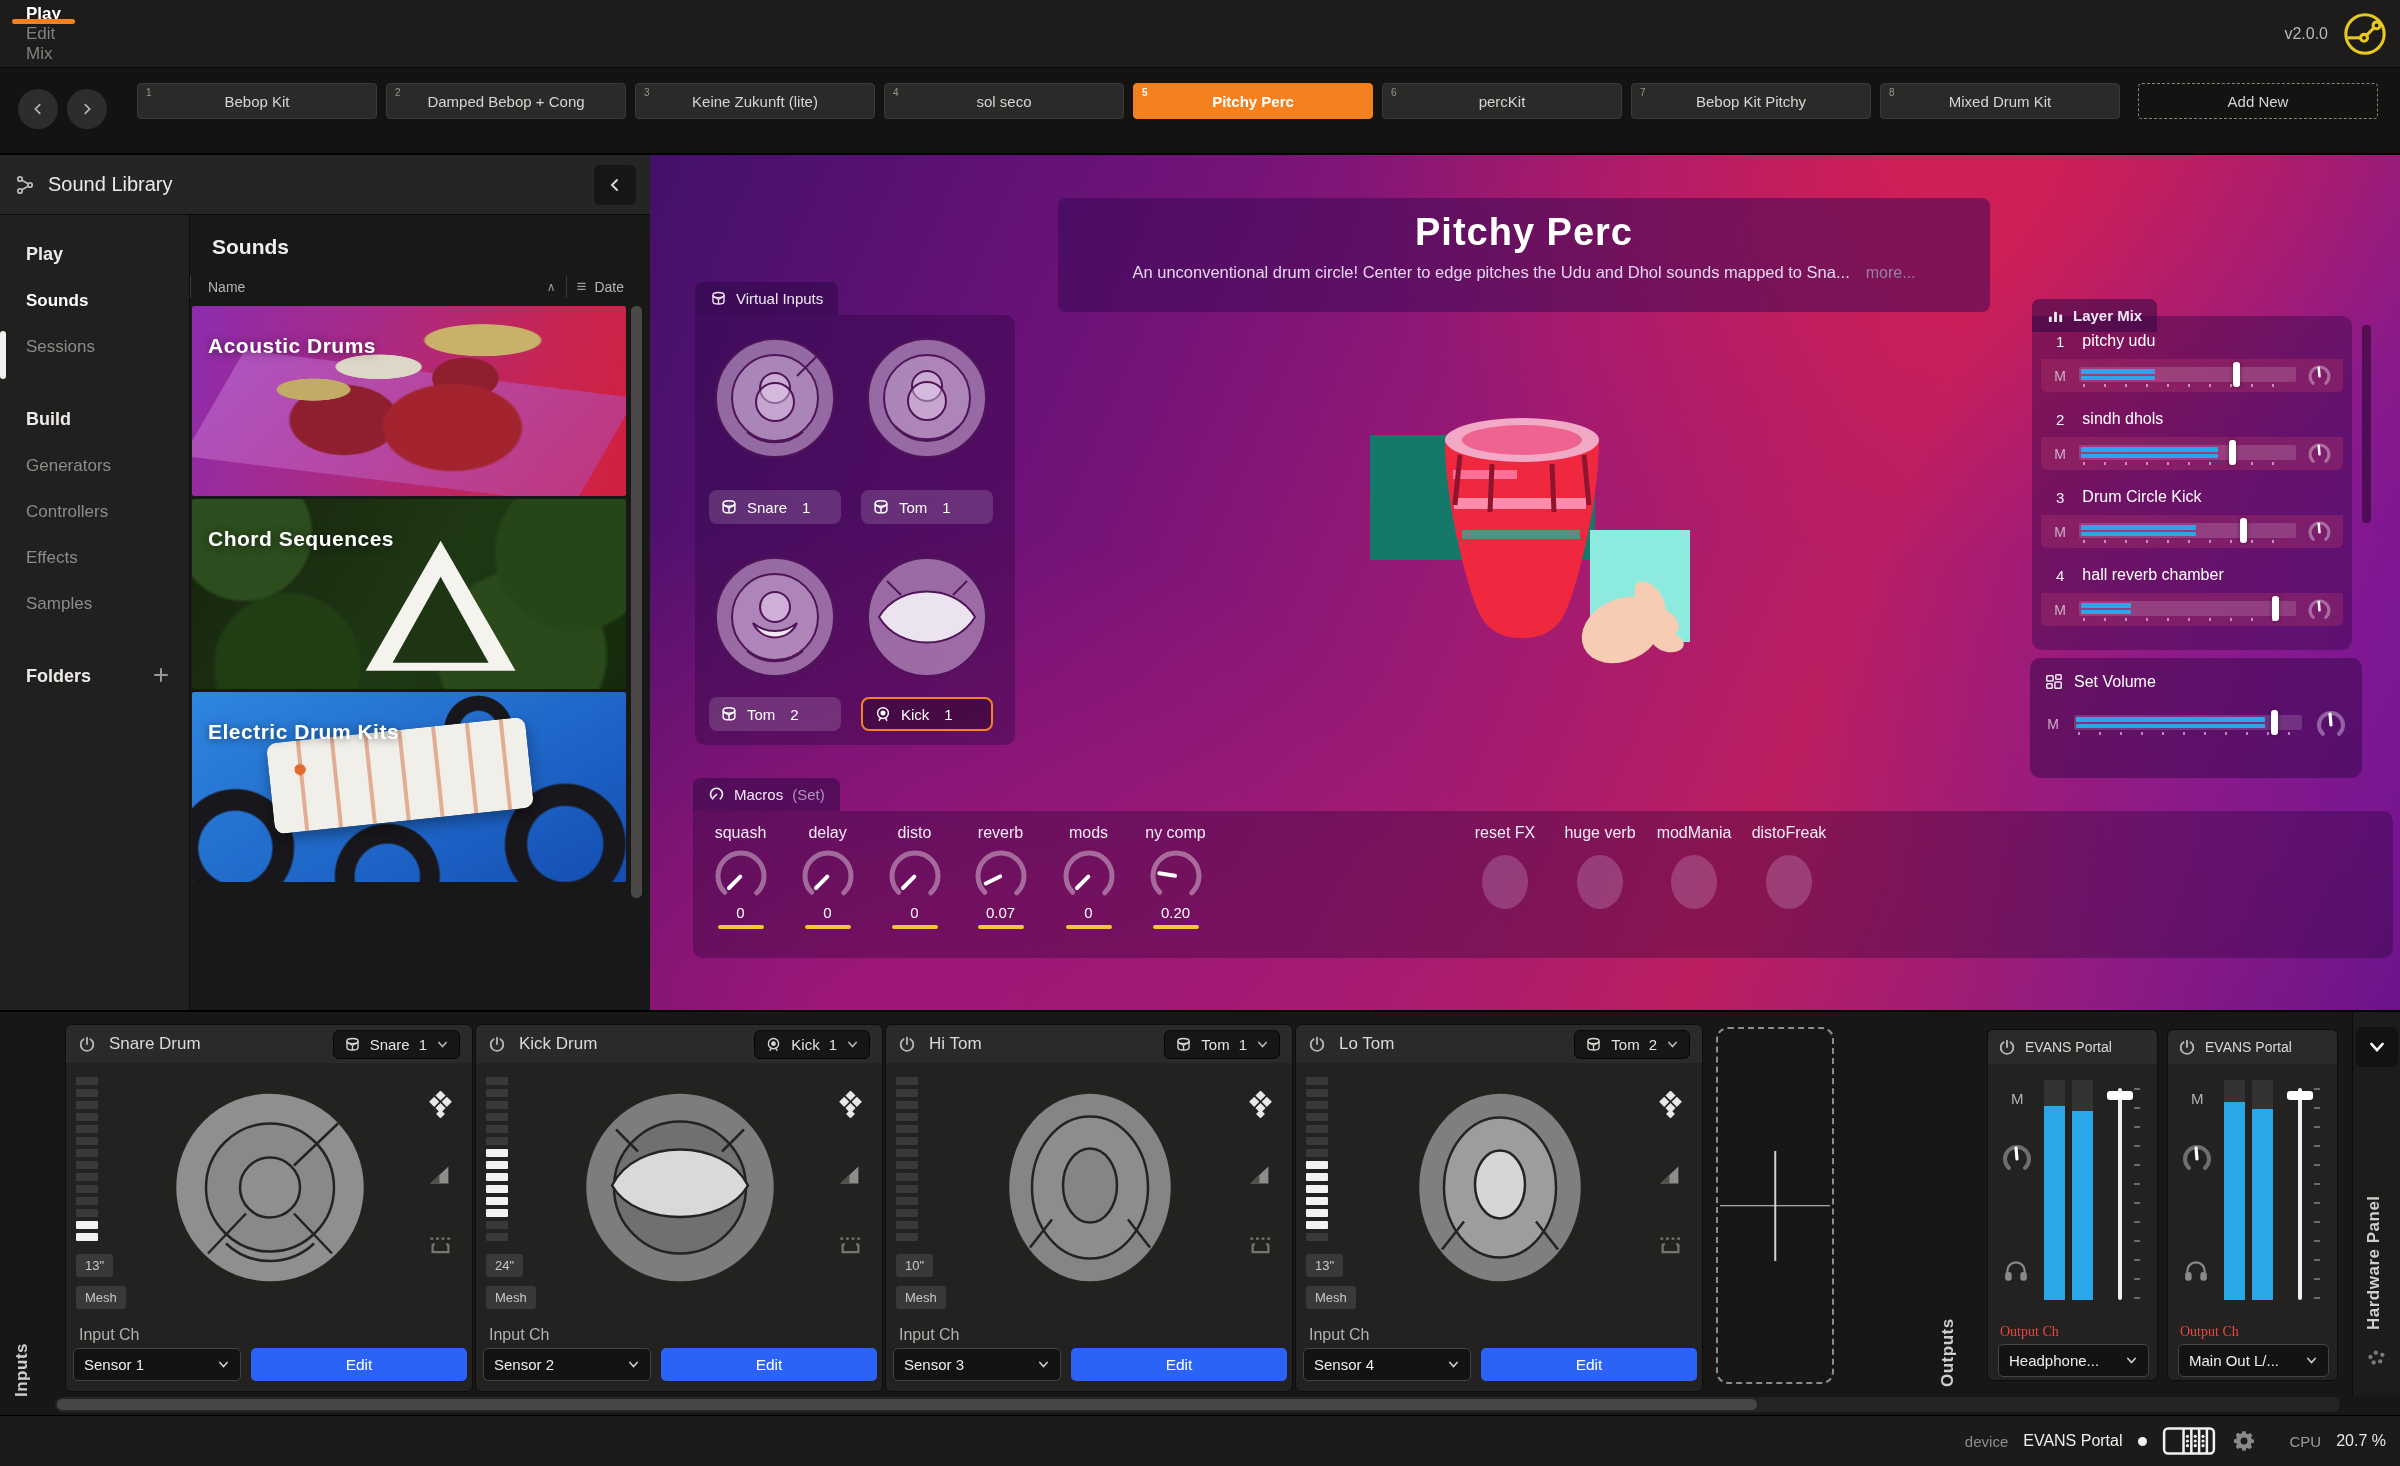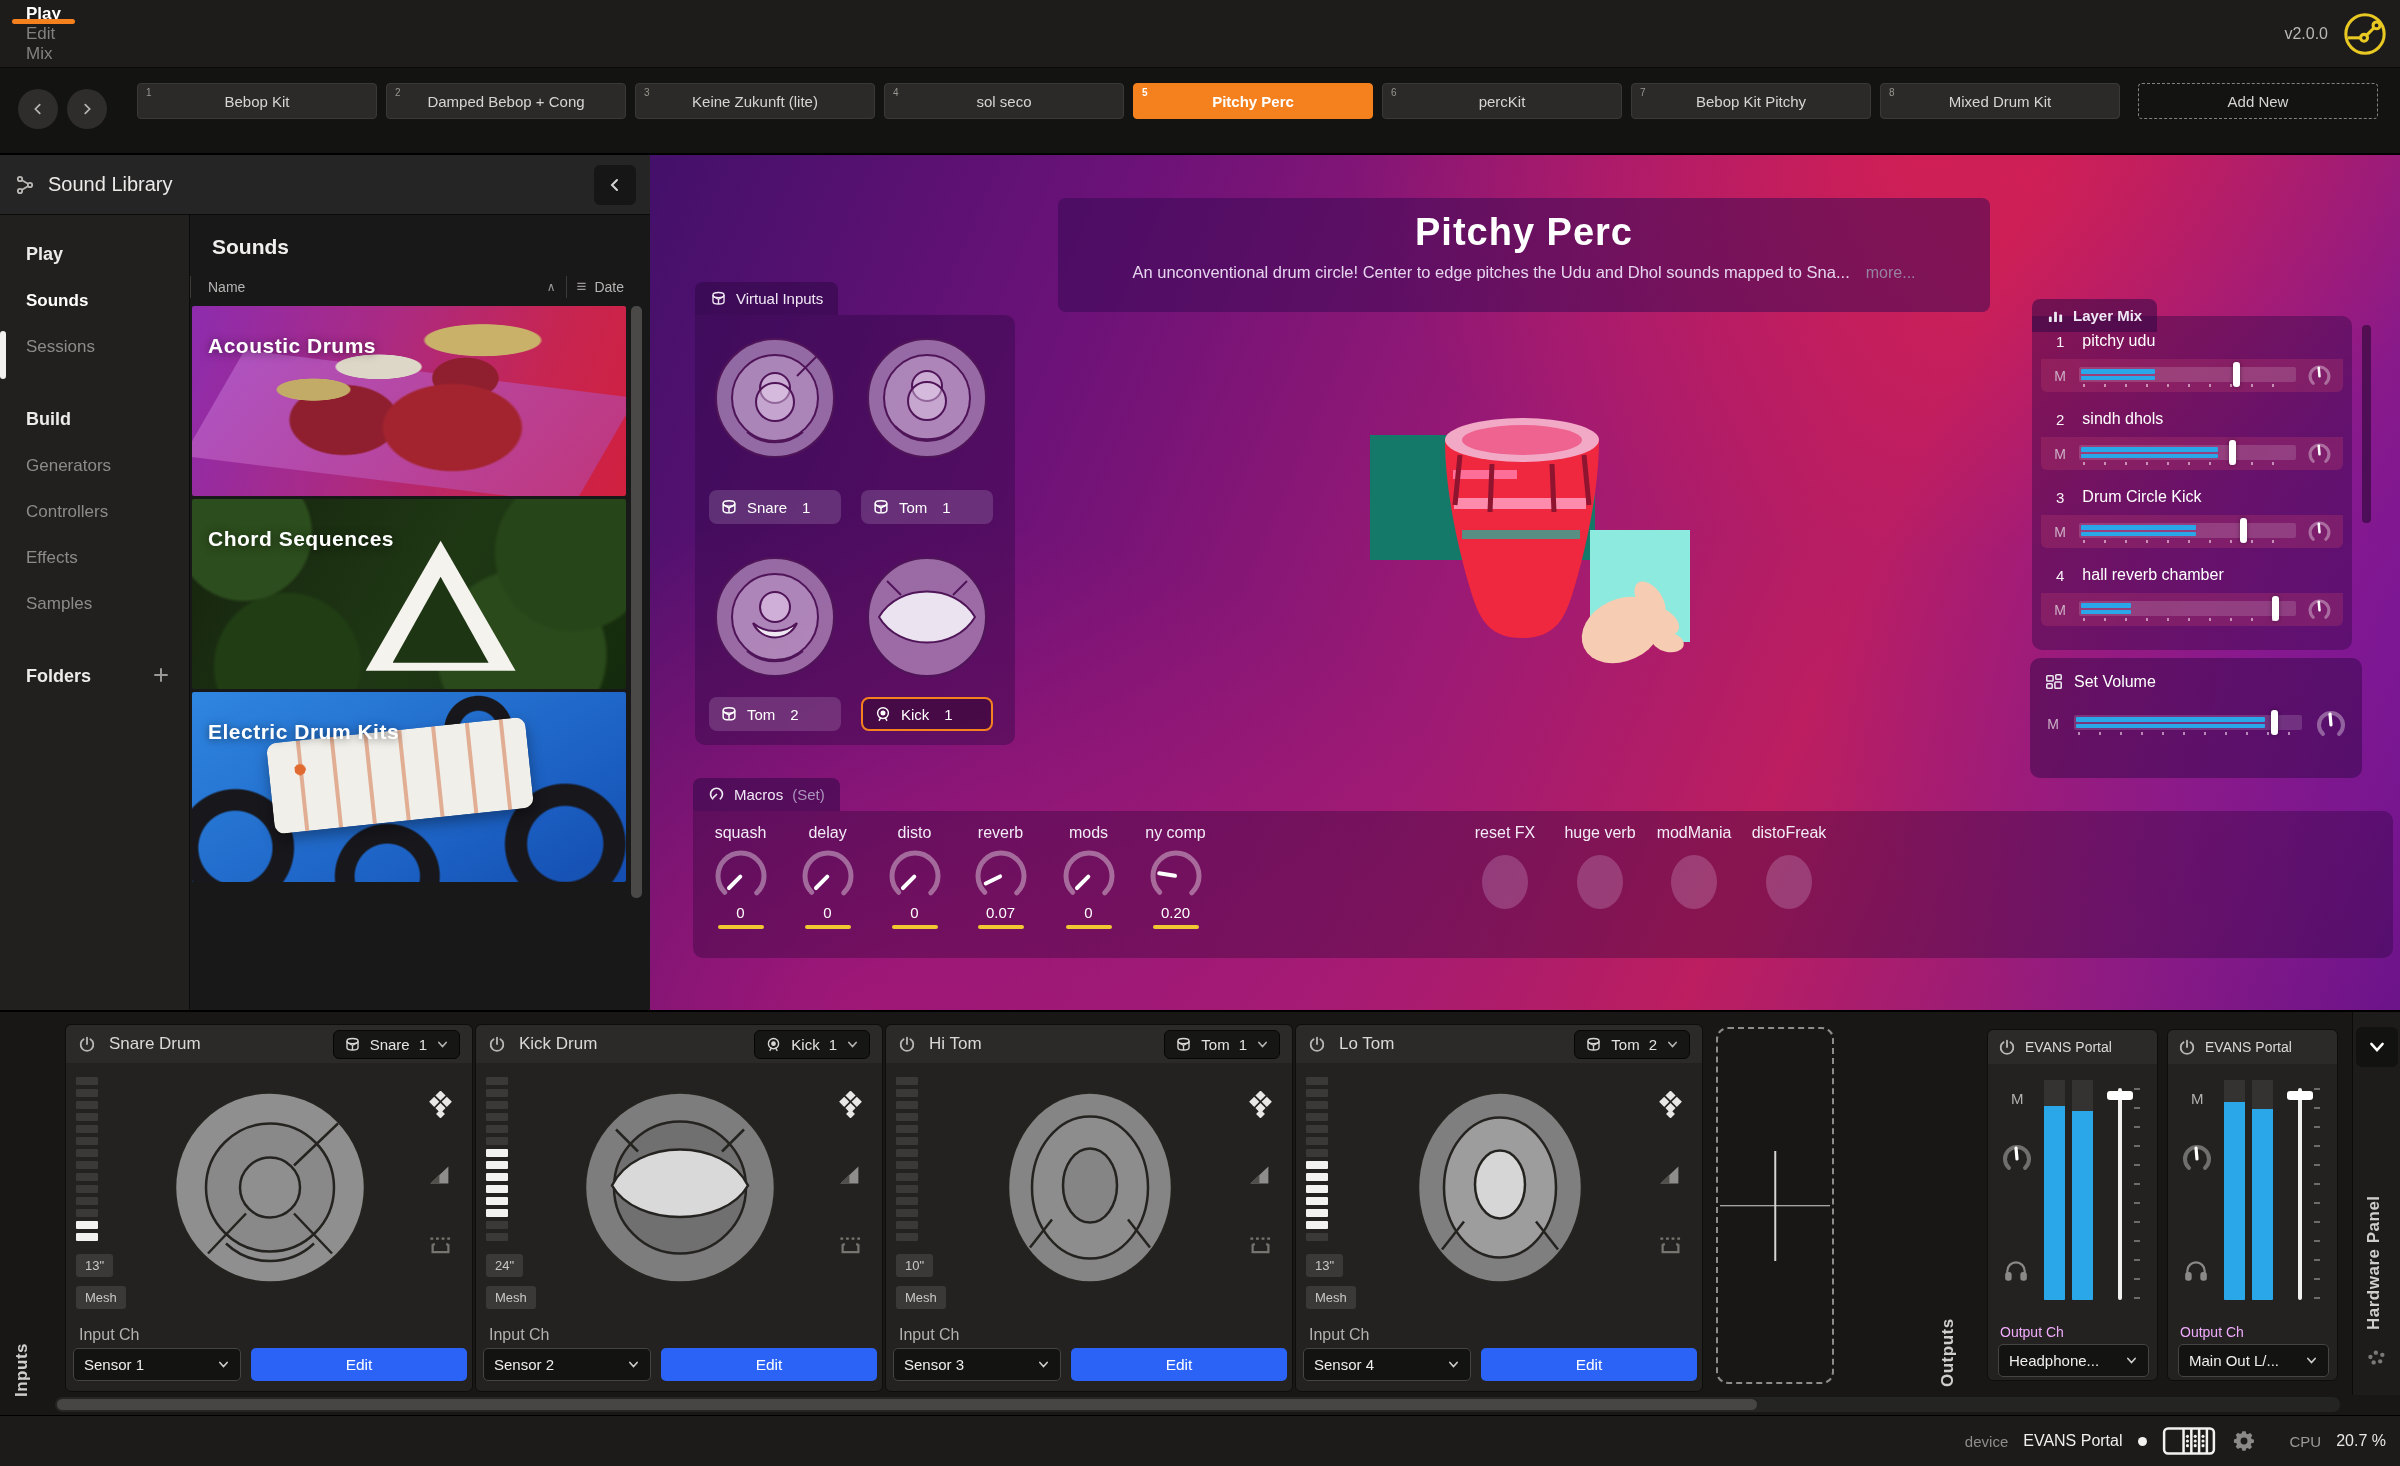--- a/index.html
+++ b/index.html
@@ -183,21 +183,21 @@
   .o-m{position:absolute;left:23px;top:60px;font-size:15px;color:#b3b2b0;}
   .o-knob{position:absolute;left:13px;top:112px;width:32px;height:32px;}
   .o-phones{position:absolute;left:14px;top:228px;width:28px;height:26px;}
   .o-meters{position:absolute;left:56px;top:50px;display:flex;gap:7px;}
   .obar{position:relative;width:21px;height:220px;background:#343332;border-radius:1px;overflow:hidden;}
   .ofill{position:absolute;left:0;right:0;bottom:0;background:#2aa7e8;}
   .o-fader{position:absolute;left:118px;top:48px;width:34px;height:224px;}
   .ftrack{position:absolute;left:12px;top:10px;bottom:2px;width:4px;background:#f2f2f0;border-radius:2px;}
   .fhandle{position:absolute;left:1px;width:26px;height:9px;background:#fff;border-radius:3px;}
   .fticks{position:absolute;right:0;top:10px;bottom:2px;width:6px;background-image:repeating-linear-gradient(180deg,#6d6c6a 0 2px,transparent 2px 19px);}
-  .o-outch{position:absolute;left:12px;top:294px;font-size:14px;color:#f0abfc;}
+  .o-outch{position:absolute;left:12px;top:294px;font-size:14px;color:#ef4444;font-family:Liberation Serif, serif;}
   .o-drop{position:absolute;left:10px;top:314px;width:151px;height:33px;}
   .hwpanel{position:absolute;left:2352px;top:0;width:48px;height:383px;background:#1d1c1b;border-left:1px solid #0a0a09;}
   .hw-btn{position:absolute;left:3px;top:15px;width:42px;height:40px;background:#121211;border-radius:6px;display:flex;align-items:center;justify-content:center;color:#fff;}
   .hw-btn .i{width:20px;height:20px;}
   .hw-label{position:absolute;left:11px;top:108px;height:210px;}
   .hw-dots{position:absolute;left:12px;top:332px;width:26px;height:26px;}
   .hscroll{position:absolute;left:55px;top:385px;width:2285px;height:15px;background:#242423;border-radius:7px;}
   .hthumb{position:absolute;left:2px;top:2px;width:1700px;height:11px;background:#474645;border-radius:6px;}
 
   

